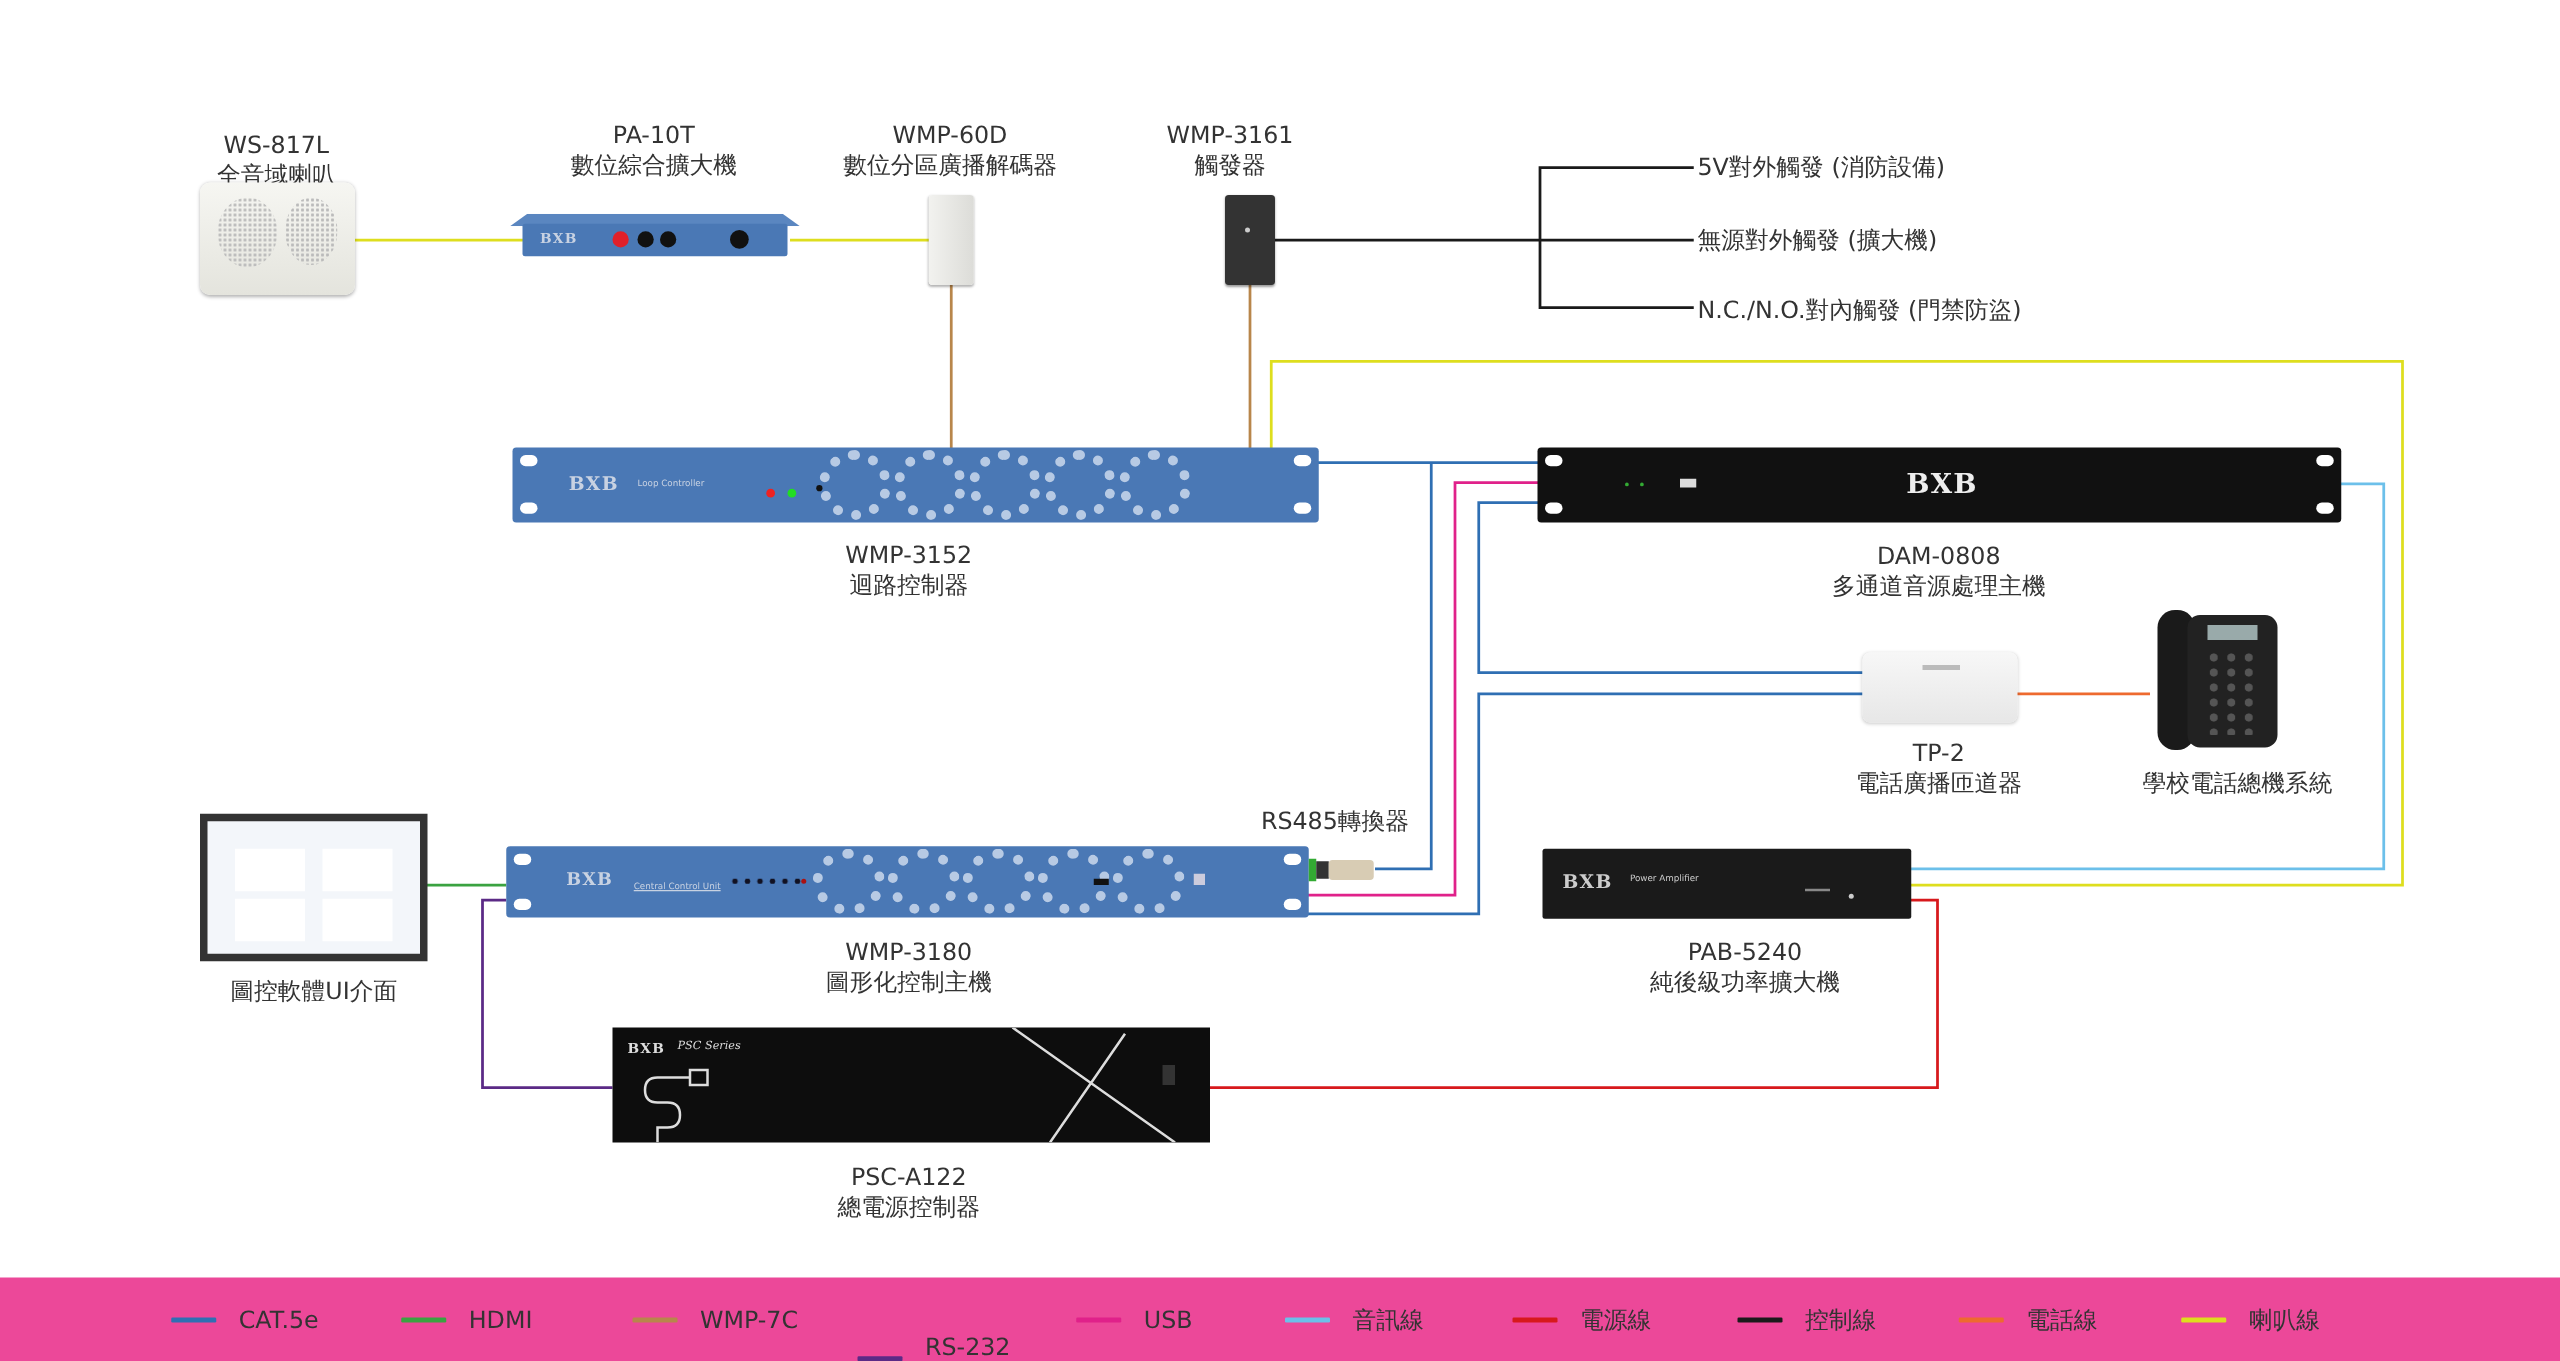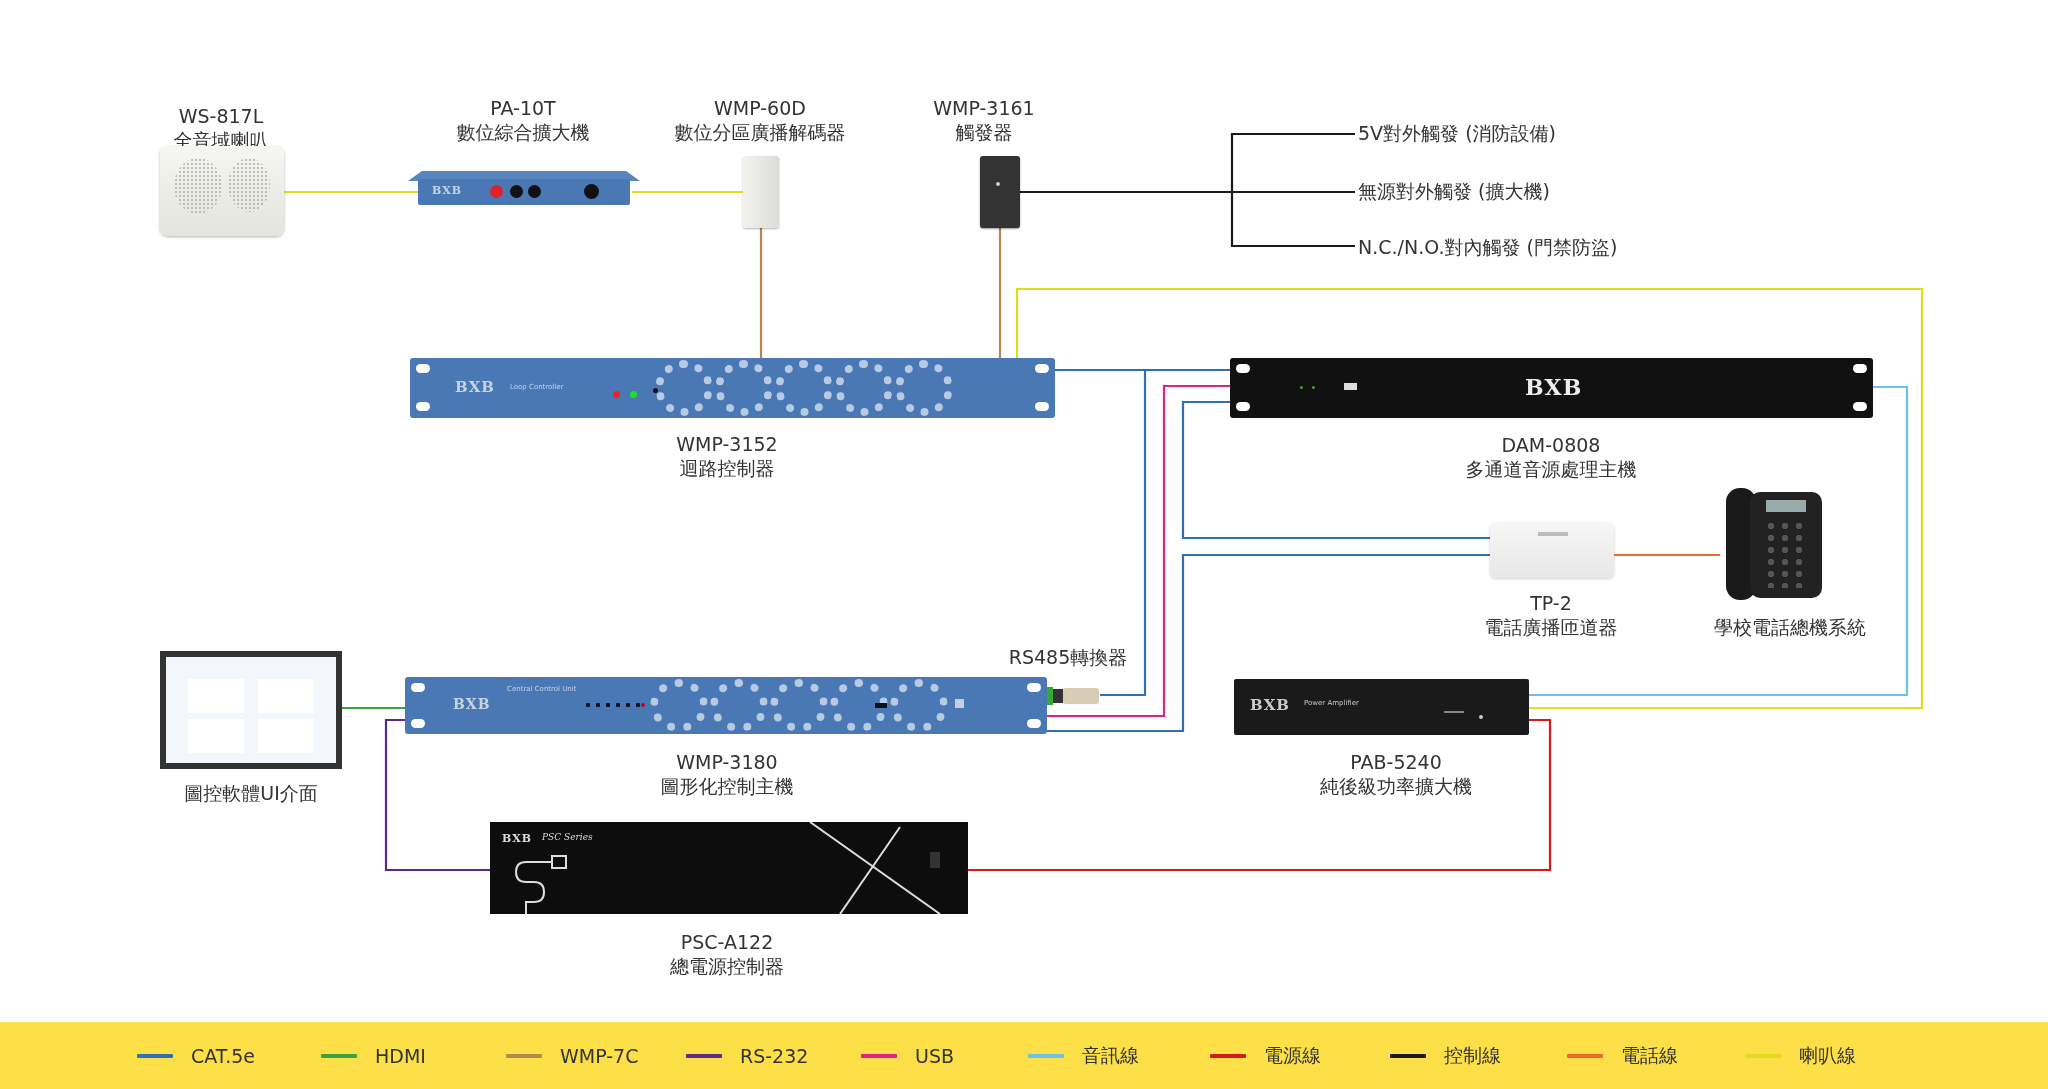--- a/index.html
+++ b/index.html
@@ -10,21 +10,21 @@
   .tlabel { position:absolute; font-size:19px; color:#333; white-space:nowrap; }
   .dev { position:absolute; box-sizing:border-box; }
   .rack { border-radius:3px; }
   .rack-blue { background:#4a78b5; }
   .rack-black { background:#111; }
   .ear { position:absolute; width:14px; height:9px; background:#fff; border-radius:5px; }
   .brand { position:absolute; font-family:"DejaVu Serif", serif; font-weight:bold; color:#c8d2e2; letter-spacing:1px; }
   .vents { position:absolute; top:2px; bottom:2px; display:flex; gap:2px; }
   .vent { width:58px; height:100%; border-radius:50%; border:8px dotted rgba(220,230,245,.75); box-sizing:border-box; }
   .led { position:absolute; width:7px; height:7px; border-radius:50%; }
-  .legend { position:absolute; left:0; top:1022px; width:2048px; height:67px; background:#fde047; }
+  .legend { position:absolute; left:0; top:1022px; width:2048px; height:67px; background:#ec4899; }
   .legend-item { position:absolute; top:0; height:67px; display:flex; align-items:center; font-size:19px; color:#333; }
   .legend-swatch { width:36px; height:4px; margin-right:18px; border-radius:1px; }
 </style>
 </head>
 <body>
 
 <svg id="wires" xmlns="http://www.w3.org/2000/svg">
   <g fill="none" stroke-width="2.2">
 
     <polyline class="w-speaker" points="283,192 420,192" stroke="#dede1e"></polyline>
@@ -172,21 +172,21 @@
 <div class="label" style="left:251px;top:781px;">
   <span class="zh">圖控軟體UI介面</span>
 </div>
 
 <div class="dev rack rack-blue" style="left:405px;top:677px;width:642px;height:57px;">
   <div class="ear" style="left:6px;top:6px;"></div>
   <div class="ear" style="left:6px;top:42px;"></div>
   <div class="ear" style="right:6px;top:6px;"></div>
   <div class="ear" style="right:6px;top:42px;"></div>
   <span class="brand" style="left:48px;top:19px;font-size:14px;">BXB</span>
-  <span style="position:absolute;left:102px;top:8px;font-size:7px;color:#c8d2e2;">Central Control Unit</span>
+  <span style="position:absolute;left:102px;top:28px;font-size:7px;color:#c8d2e2;text-decoration:underline;">Central Control Unit</span>
   <div style="position:absolute;left:178px;top:26px;width:60px;height:4px;background:radial-gradient(circle,#112 2px,transparent 2.5px) 0 0/10px 4px;"></div>
   <div class="led" style="left:236px;top:26px;width:4px;height:4px;background:#a11;"></div>
   <div class="vents" style="left:245px;">
     <div class="vent"></div>
       <div class="vent"></div>
       <div class="vent"></div>
       <div class="vent"></div>
       <div class="vent"></div>
   </div>
   <div style="position:absolute;left:470px;top:26px;width:12px;height:5px;background:#111;"></div>
@@ -238,21 +238,21 @@
     <span>CAT.5e</span>
   </div>
   <div class="legend-item" style="left:321px;">
     <span class="legend-swatch" style="background: rgb(58, 162, 65);"></span>
     <span>HDMI</span>
   </div>
   <div class="legend-item" style="left:506px;">
     <span class="legend-swatch" style="background: rgb(184, 134, 75);"></span>
     <span>WMP-7C</span>
   </div>
-  <div class="legend-item" style="left:686px;">
+  <div class="legend-item" style="left:686px;align-items:flex-end;">
     <span class="legend-swatch" style="background: rgb(91, 42, 134);"></span>
     <span>RS-232</span>
   </div>
   <div class="legend-item" style="left:861px;">
     <span class="legend-swatch" style="background: rgb(224, 33, 138);"></span>
     <span>USB</span>
   </div>
   <div class="legend-item" style="left:1028px;">
     <span class="legend-swatch" style="background: rgb(108, 192, 234);"></span>
     <span>音訊線</span>

